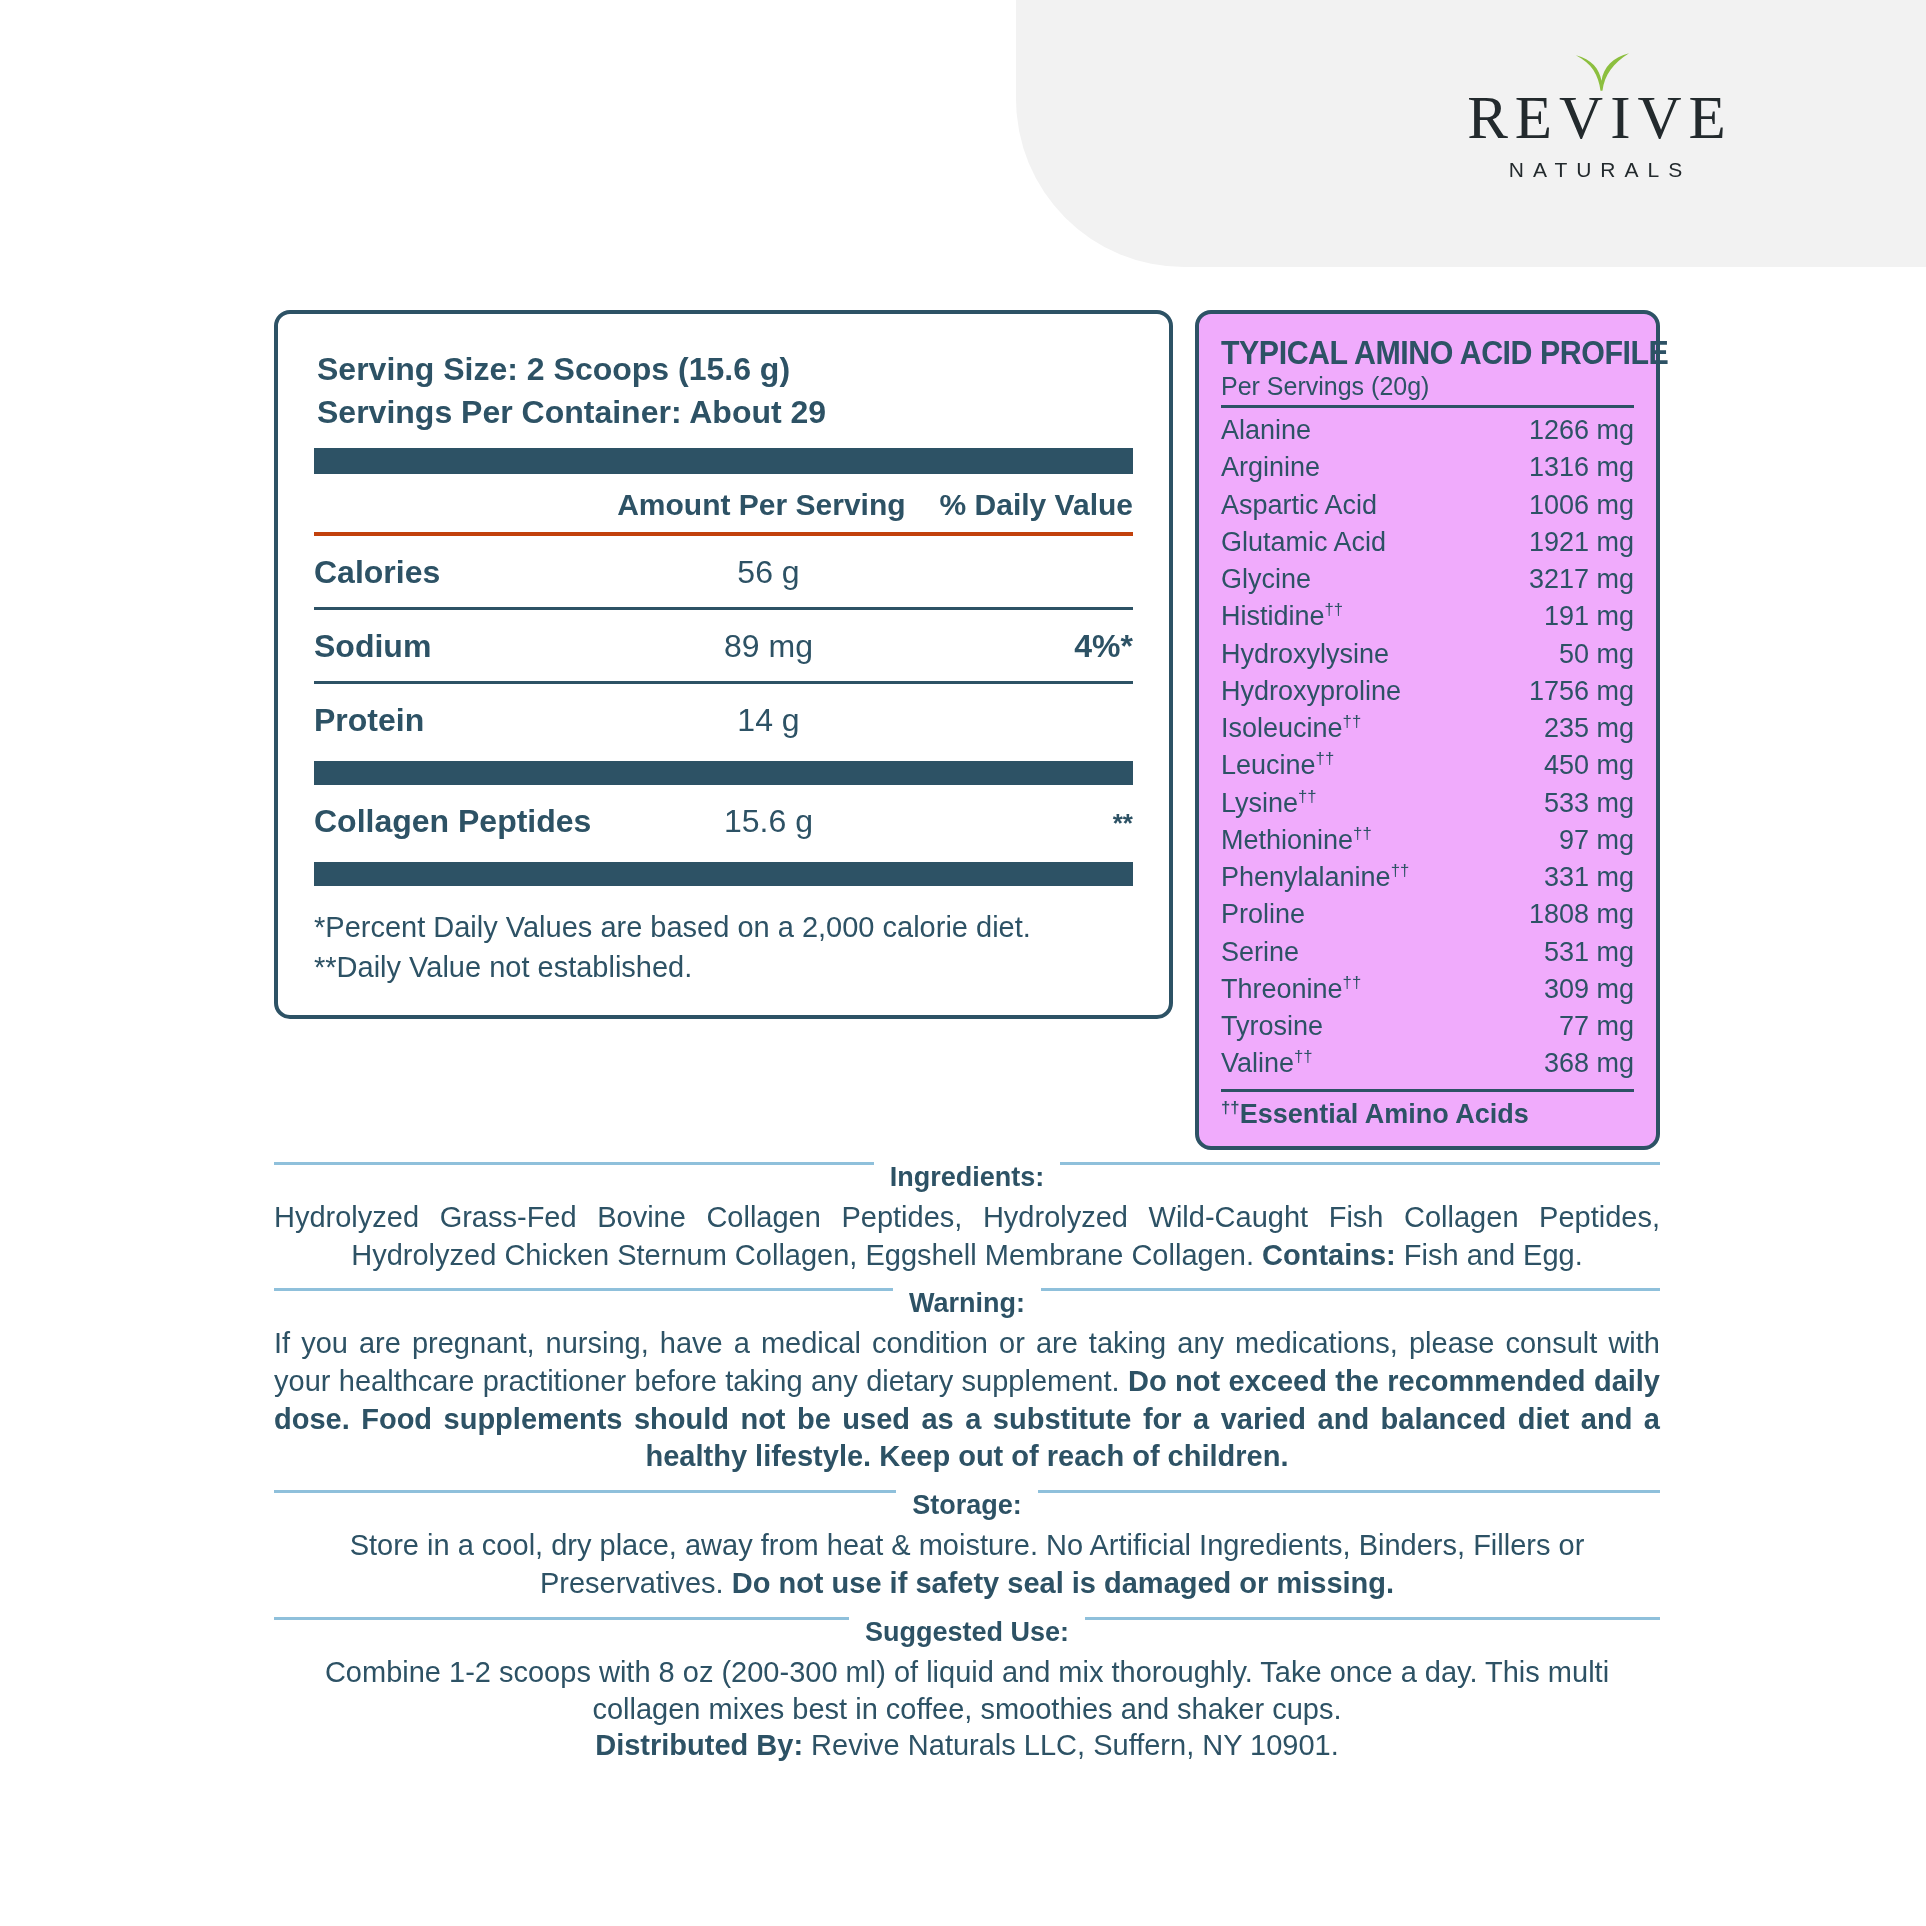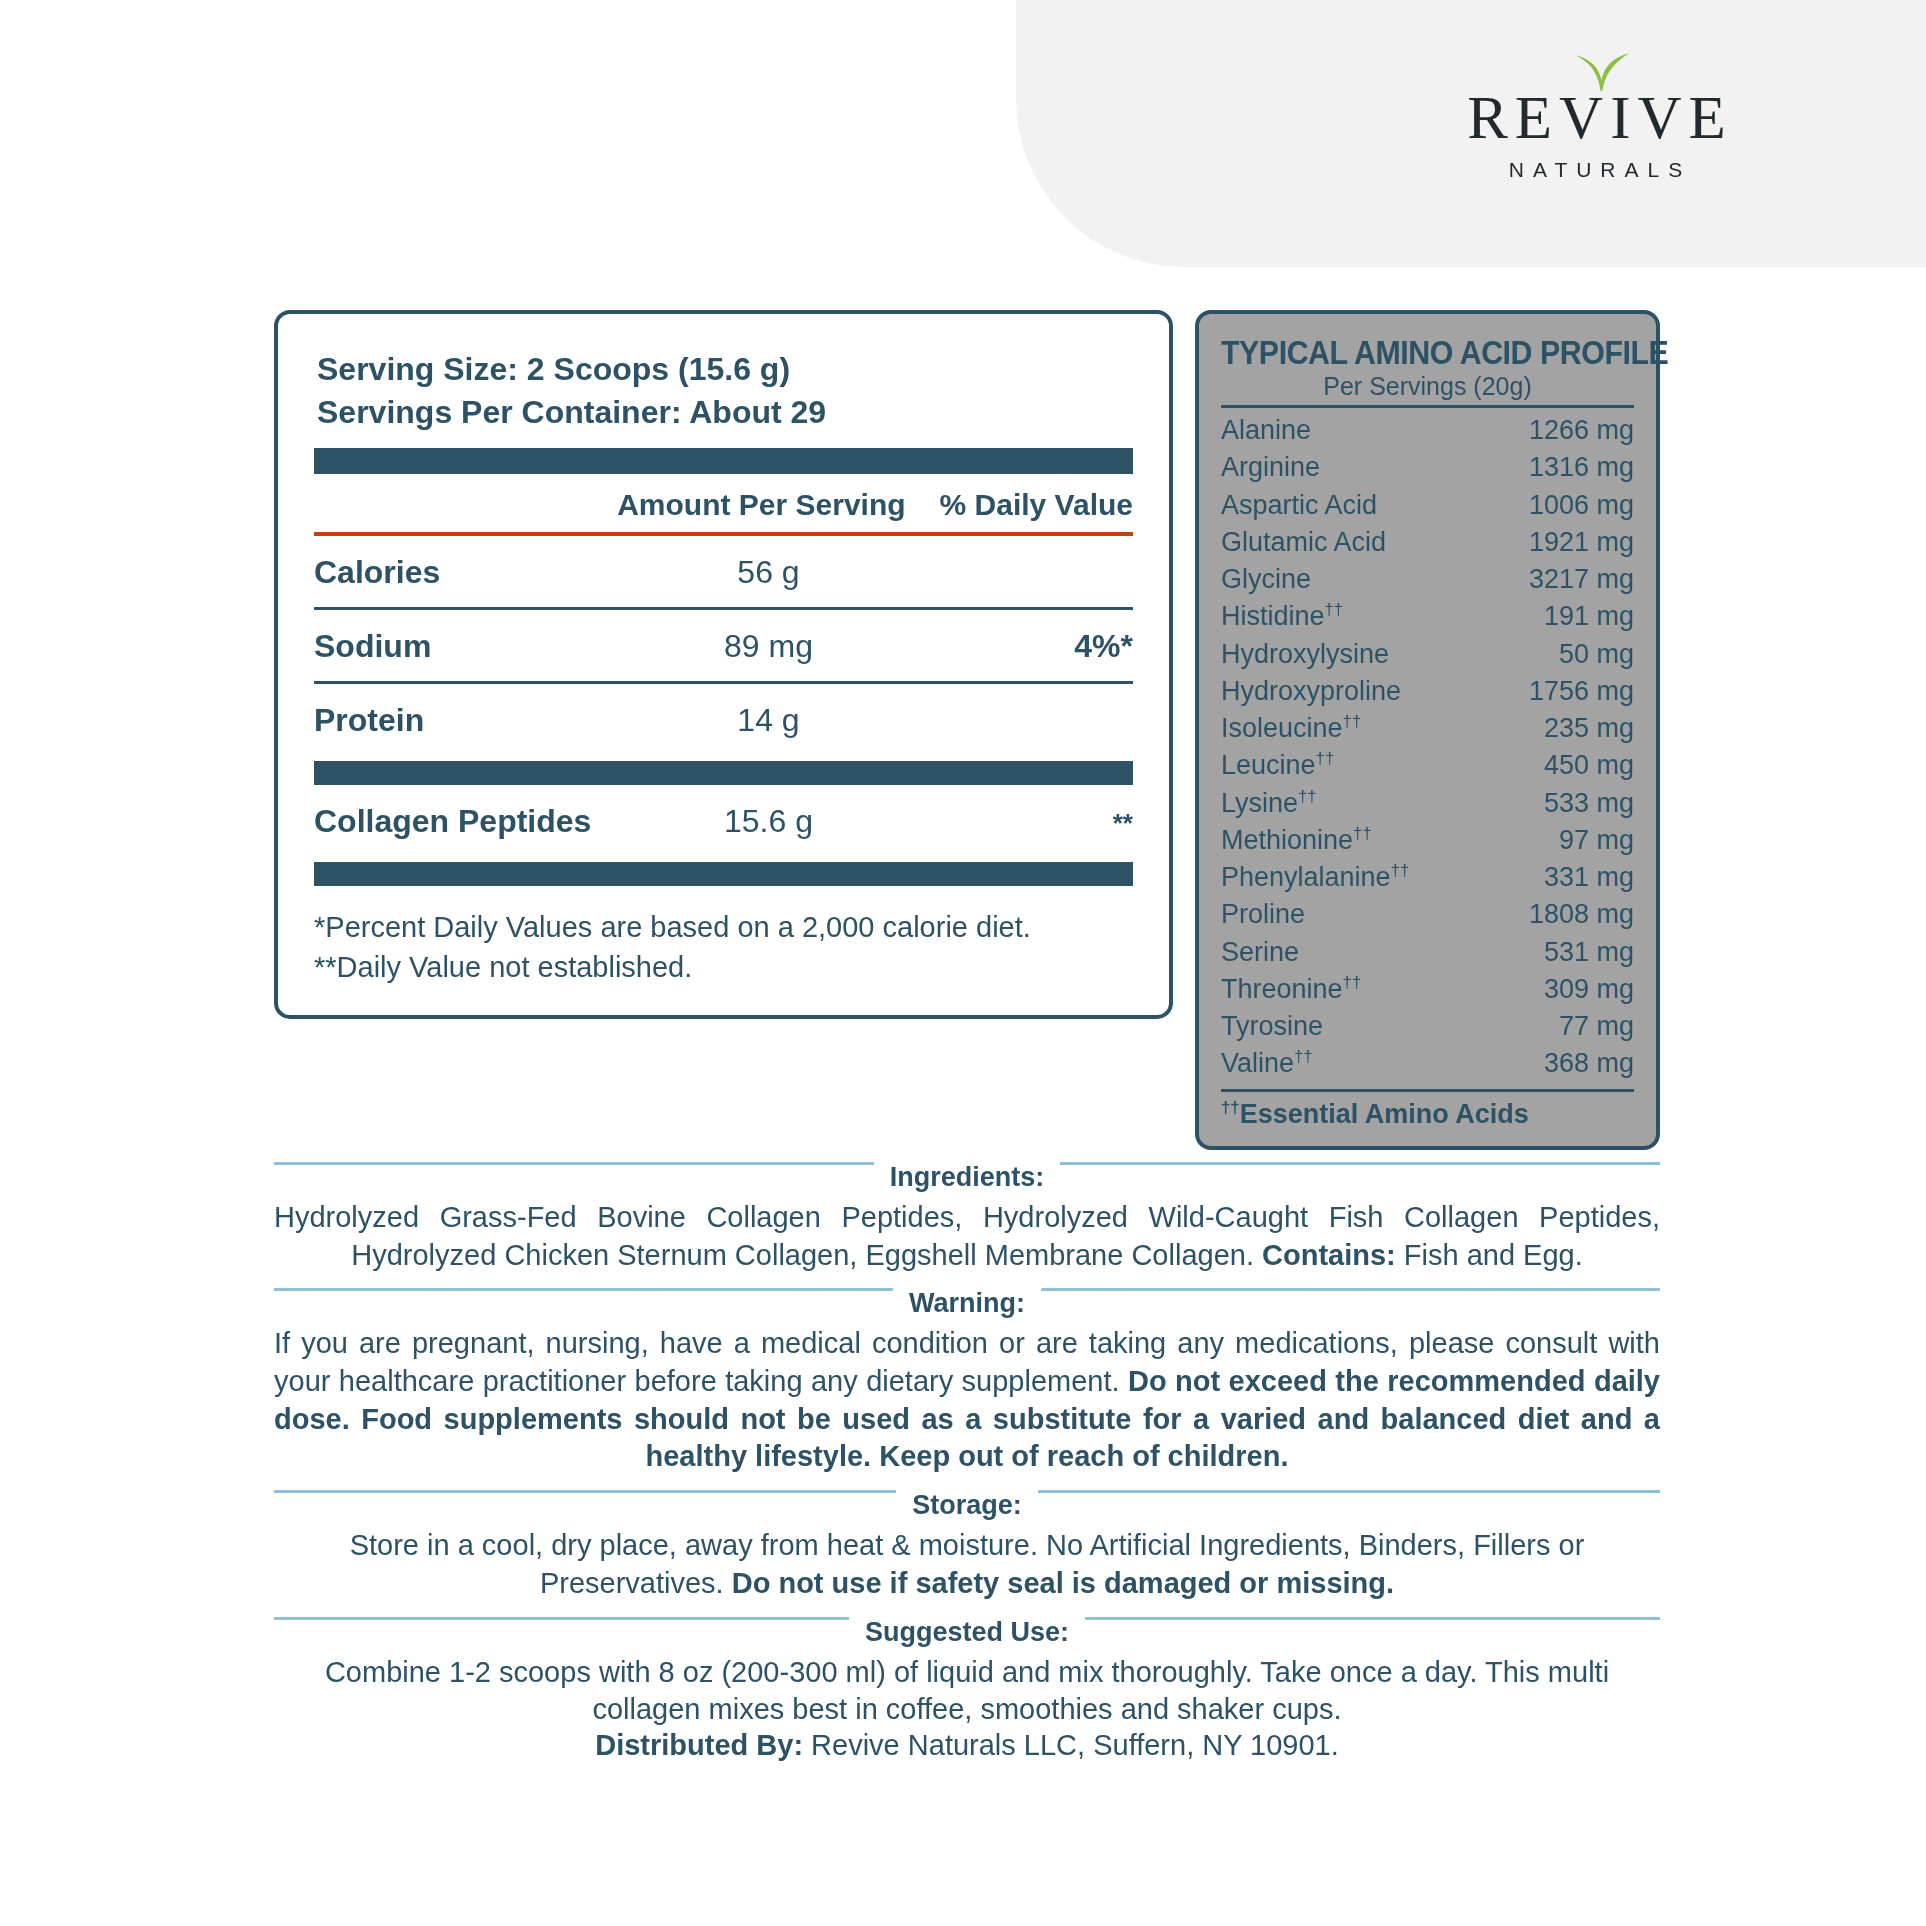--- a/index.html
+++ b/index.html
@@ -131,33 +131,33 @@
     margin-top: 22px;
   }
 
   
   .aa-panel {
     width: 465px;
     box-sizing: border-box;
     border: 4px solid #2d5265;
     border-radius: 16px;
     padding: 20px 22px 16px 22px;
-    background: #a3a3a3;
+    background: #f0abfc;
   }
   .aa-title {
     font-size: 33px;
     font-weight: bold;
     letter-spacing: -0.5px;
     transform: scaleX(0.92);
     transform-origin: left center;
     white-space: nowrap;
   }
   .aa-sub {
     font-size: 25px;
-    text-align: center;
+    text-align: left;
     border-bottom: 3px solid #2d5265;
     padding-bottom: 4px;
     margin-bottom: 4px;
   }
   .aa-row {
     display: flex;
     justify-content: space-between;
     font-size: 27px;
     line-height: 1.38;
     white-space: nowrap;

